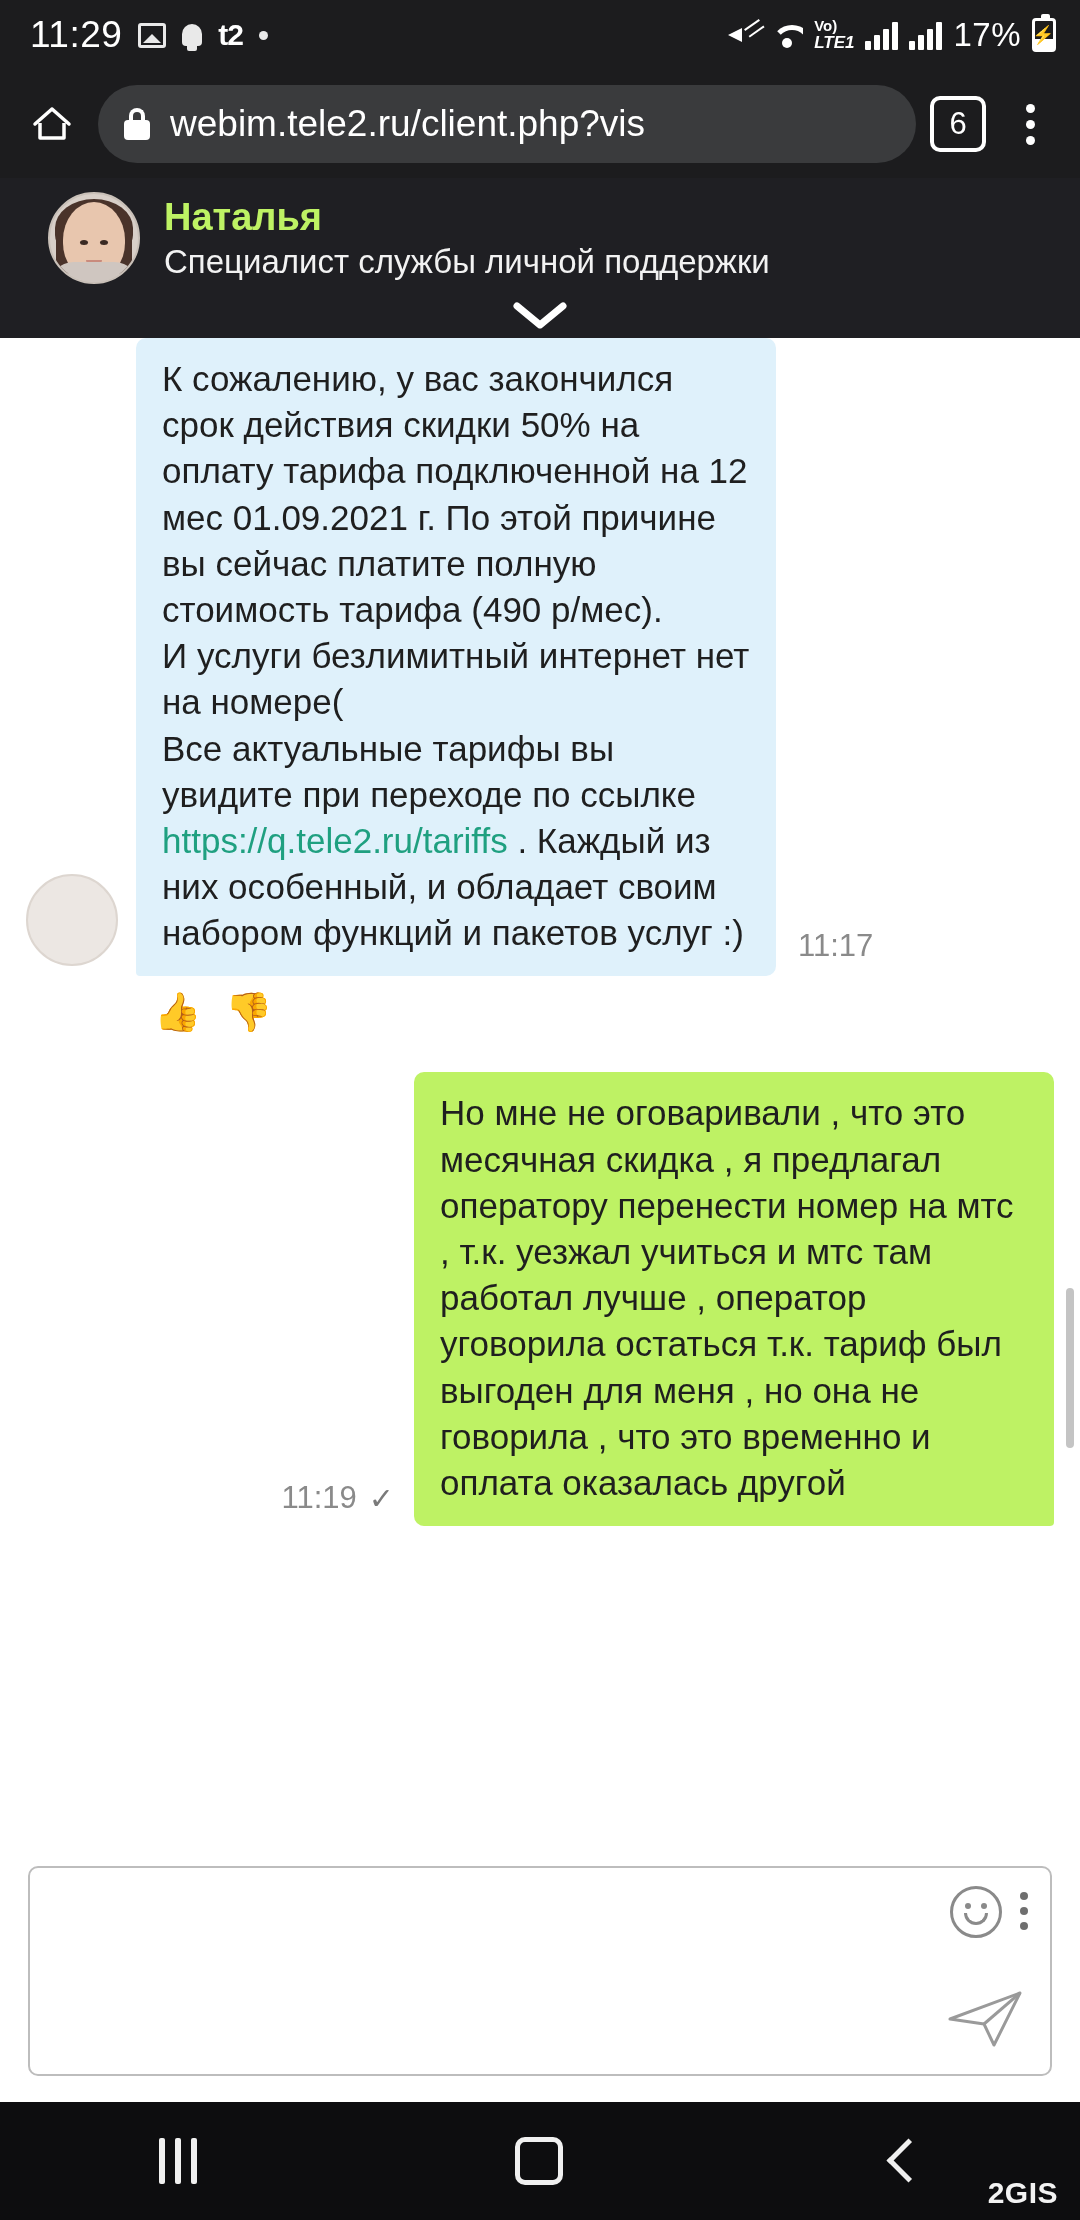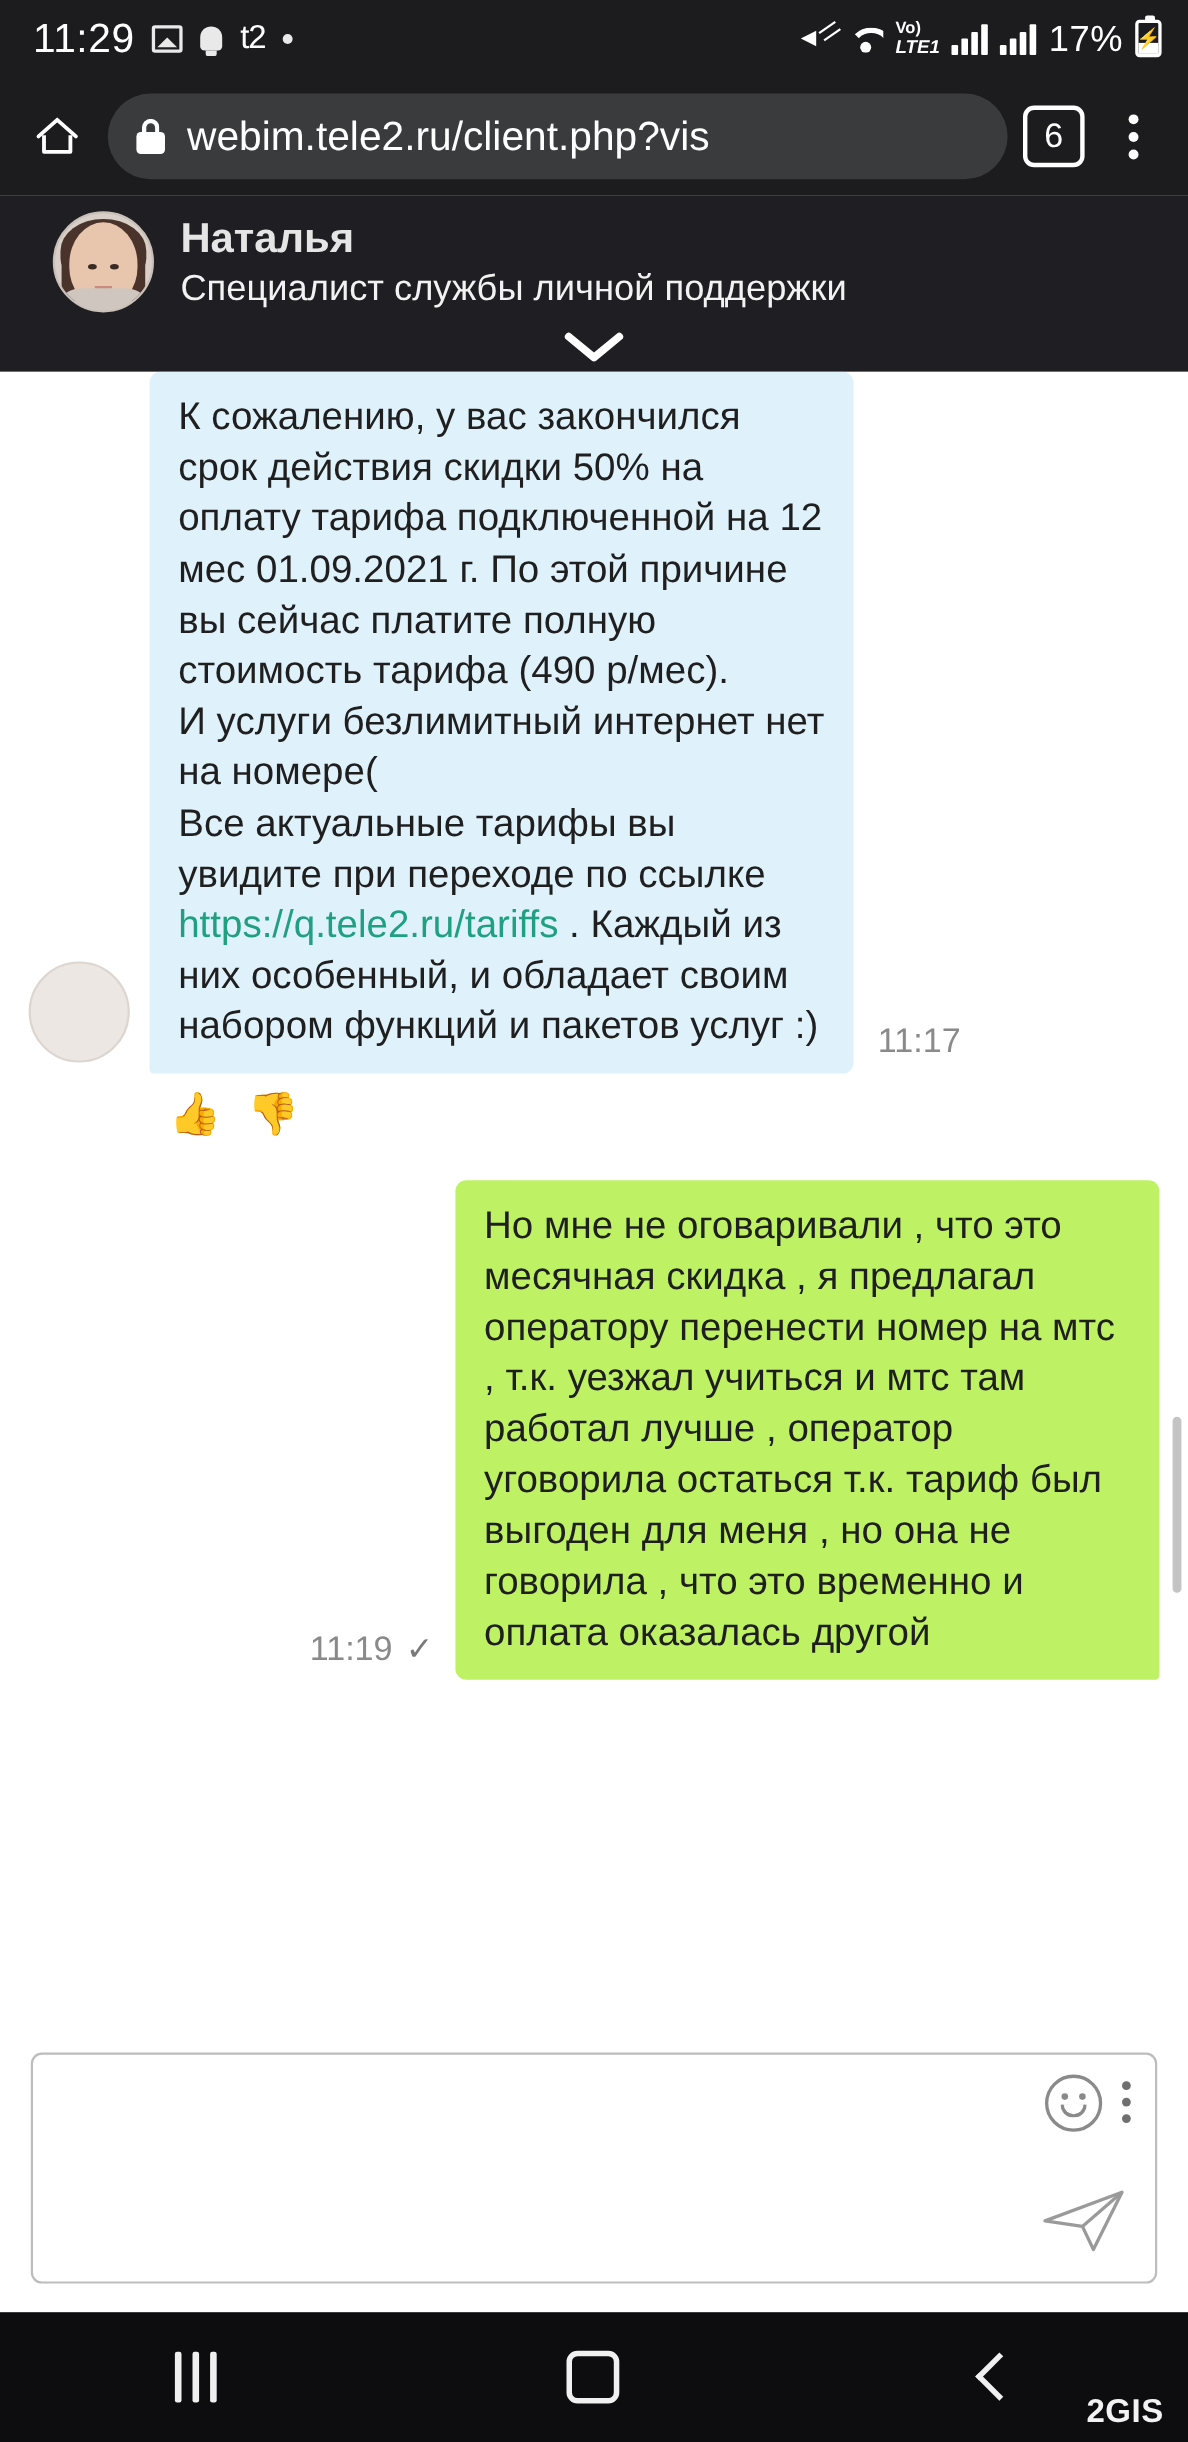--- a/index.html
+++ b/index.html
@@ -55,21 +55,21 @@
   }
   .ic-bulb {
     width: 20px; height: 22px; background: #e9e9e9;
     border-radius: 10px 10px 4px 4px; position: relative;
   }
   .ic-bulb::after {
     content: ""; position: absolute; left: 5px; bottom: -5px;
     width: 10px; height: 5px; background: #e9e9e9; border-radius: 0 0 2px 2px;
   }
   .ic-t2 {
-    font-size: 30px; font-weight: 400; letter-spacing: -1px;
+    font-size: 30px; font-weight: 700; letter-spacing: -1px;
   }
   .ic-dot {
     width: 9px; height: 9px; border-radius: 50%; background: #e9e9e9;
   }
   .status-right {
     display: flex;
     align-items: center;
     gap: 11px;
   }
   .ic-mute {
@@ -252,21 +252,21 @@
     background: #3a2a24; border-radius: 50%;
   }
   .avatar .eye-l { left: 30px; }
   .avatar .eye-r { right: 30px; }
   .avatar .mouth {
     position: absolute; left: 50%; top: 66px; transform: translateX(-50%);
     width: 16px; height: 5px; background: #c98b7d; border-radius: 0 0 8px 8px;
   }
   .chat-id { display: flex; flex-direction: column; gap: 4px; }
   .agent-name {
-    color: #e5e5e5; font-size: 38px; font-weight: 700;
+    color: #bef264; font-size: 38px; font-weight: 700;
   }
   .agent-role {
     color: #f2f2f2; font-size: 33px; font-weight: 400;
   }
   .collapse-chevron {
     position: absolute;
     left: 50%;
     bottom: 6px;
     transform: translateX(-50%);
     width: 64px; height: 34px;

